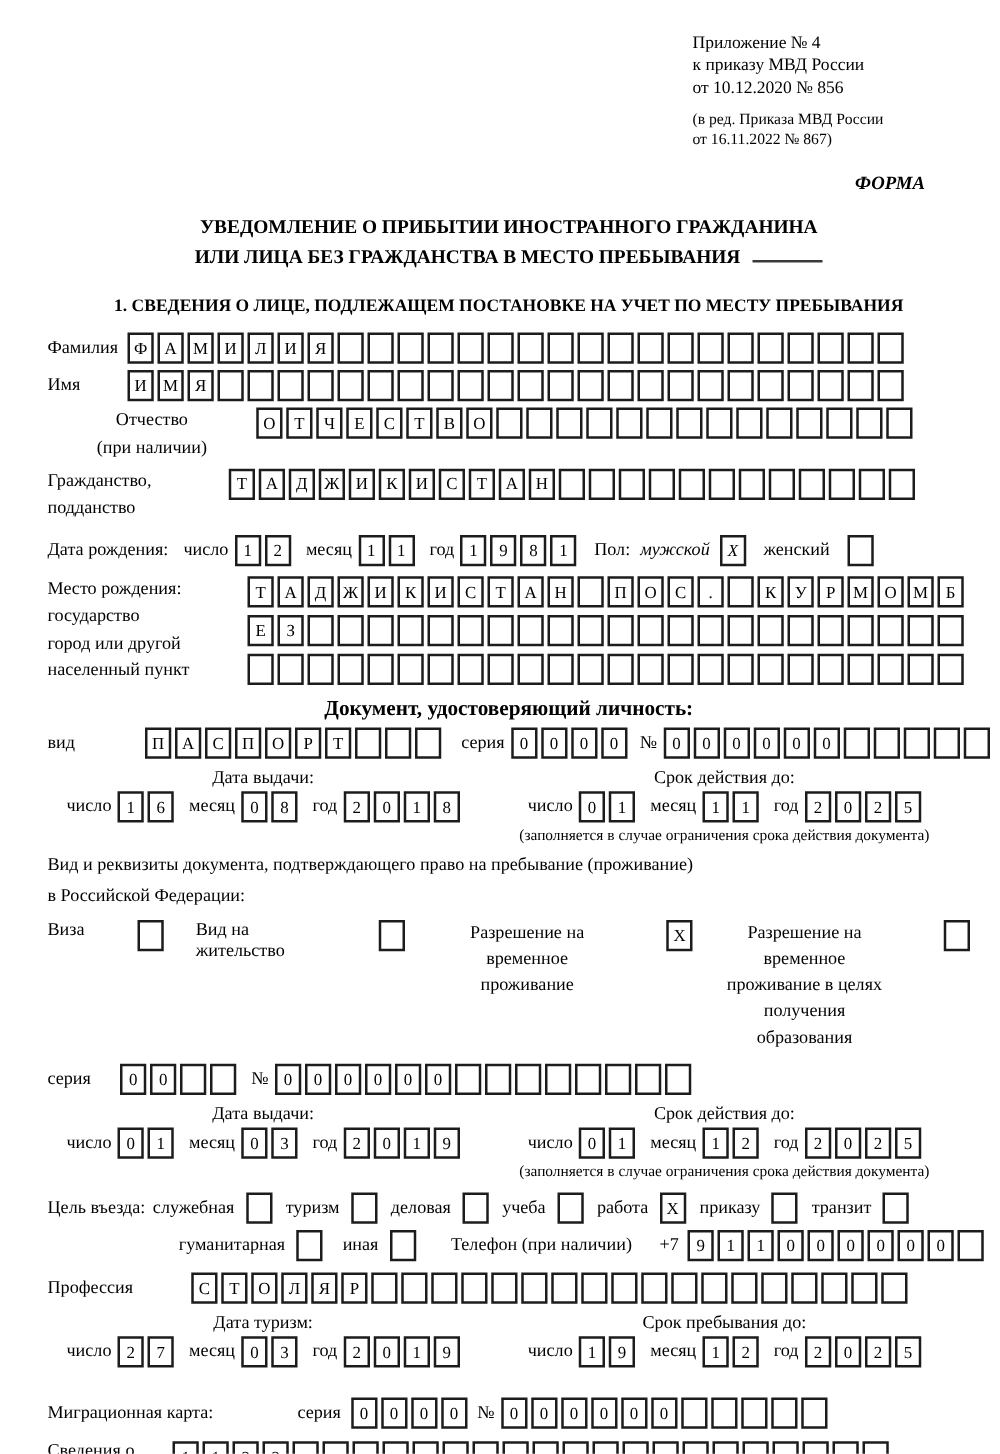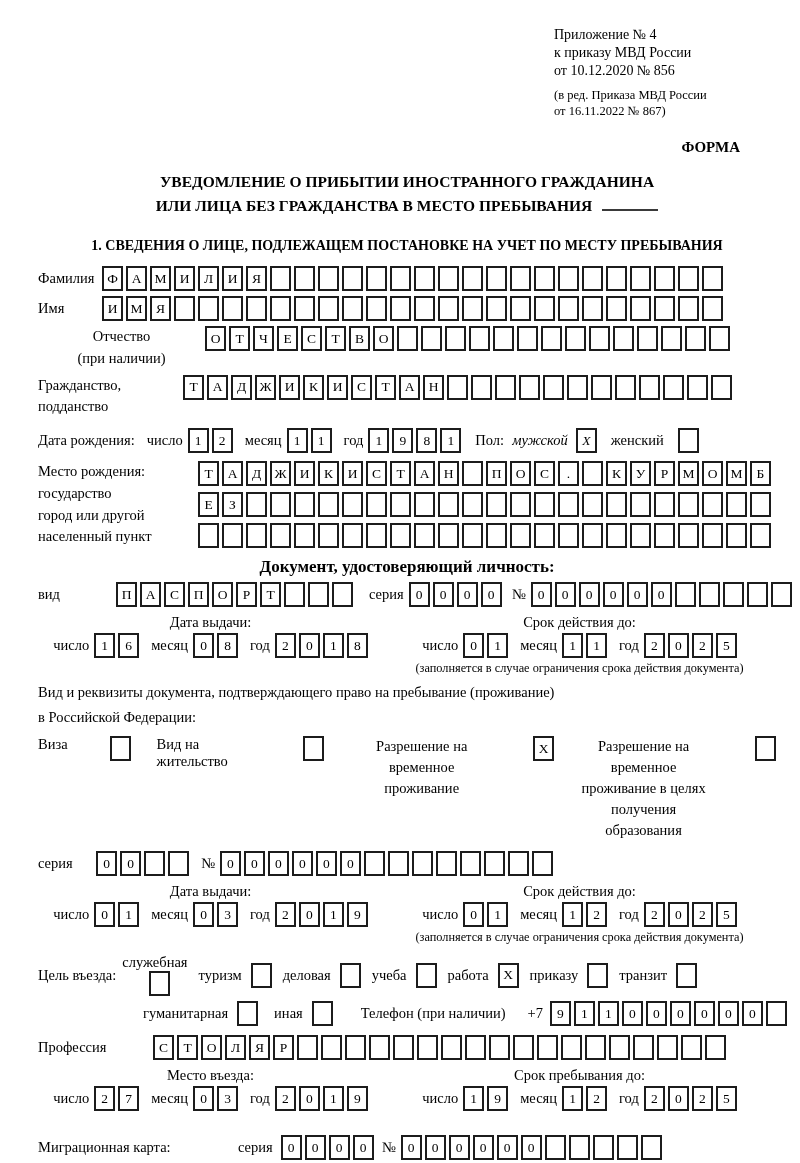--- a/index.html
+++ b/index.html
@@ -2,21 +2,21 @@
 <html><head>
 <meta charset="utf-8">
 <style>
   html,body { margin:0; padding:0; width:800px; height:1163px; overflow:hidden;
               background:#ffffff; color:#000; font-family:"Liberation Serif", serif; }
   .page { box-sizing:border-box; width:800px; height:1163px; padding:26px 24px 10px 38px; }
 
   
   .appendix { width:210px; margin-left:auto; margin-right:12px; font-size:14px; line-height:1.3; }
   .amendment { font-size:12.5px; line-height:1.3; margin-top:6px; }
-  .form-label { text-align:right; font-weight:bold; font-size:15px; margin:20px 36px 0 0; }
+  .form-label { text-align:right; font-weight:bold; font-size:15px; margin:20px 36px 0 0;font-style:italic; }
 
   .title { text-align:center; font-weight:bold; font-size:15.5px; line-height:1.55; margin-top:14px; }
   .blank-line { display:inline-block; width:56px; border-bottom:2.5px solid #3a3a3a; height:3px; margin-left:10px; }
   .sec-heading { text-align:center; font-weight:bold; font-size:14px; margin:20px 0 12px 0; }
 
   
   .row { display:flex; align-items:center; margin:5px 0; font-size:14.5px; white-space:nowrap; }
   .row-top { align-items:flex-start; }
   .lbl { flex:0 0 auto; }
   .lbl2 { flex:0 0 auto; line-height:1.5; }
@@ -499,21 +499,21 @@
             <div class="cell">2</div>
             <div class="cell">5</div>
           </div>
       </div>
       <div class="note">(заполняется в случае ограничения срока действия документа)</div>
     </div>
   </div>
 
   <div class="row" style="margin-top:9px;">
     <span>Цель въезда:</span>
-    <span class="opt" style="margin-left:6px;flex-direction:column;">
+    <span class="opt" style="margin-left:6px;">
         <span>служебная</span>
         <div class="cb"></div>
       </span>
     <span class="opt">
         <span>туризм</span>
         <div class="cb"></div>
       </span>
     <span class="opt">
         <span>деловая</span>
         <div class="cb"></div>
@@ -586,21 +586,21 @@
         <div class="cell"></div>
         <div class="cell"></div>
         <div class="cell"></div>
         <div class="cell"></div>
         <div class="cell"></div>
       </div>
   </div>
 
   <div class="twocol">
     <div class="col-left">
-      <div>Место въезда:</div>
+      <div>Дата туризм:</div>
       <div class="dgroup">
         <span class="dlbl0">число</span>
         <div class="cells">
             <div class="cell">2</div>
             <div class="cell">7</div>
           </div>
         <span class="dlbl">месяц</span>
         <div class="cells">
             <div class="cell">0</div>
             <div class="cell">3</div>

